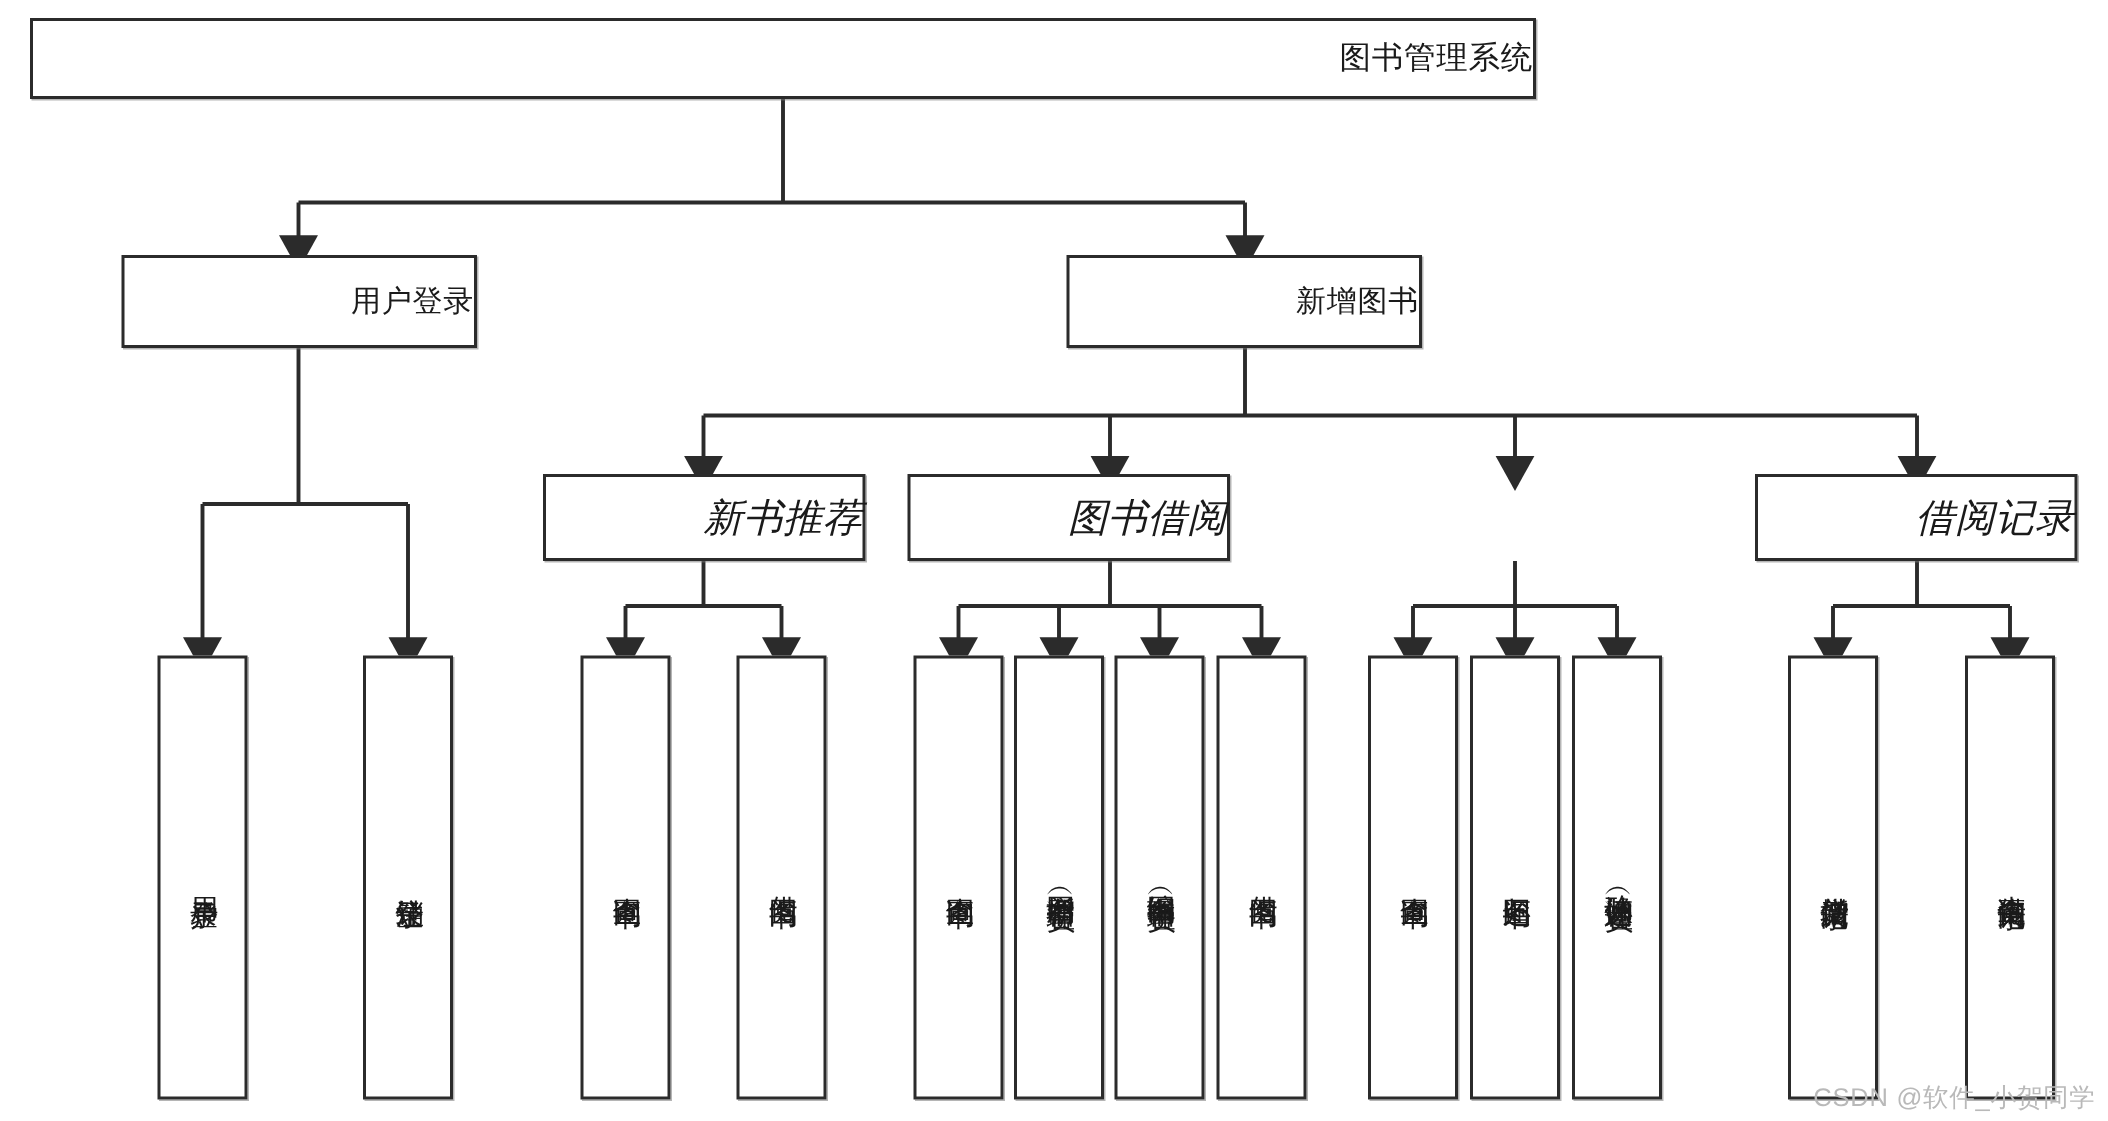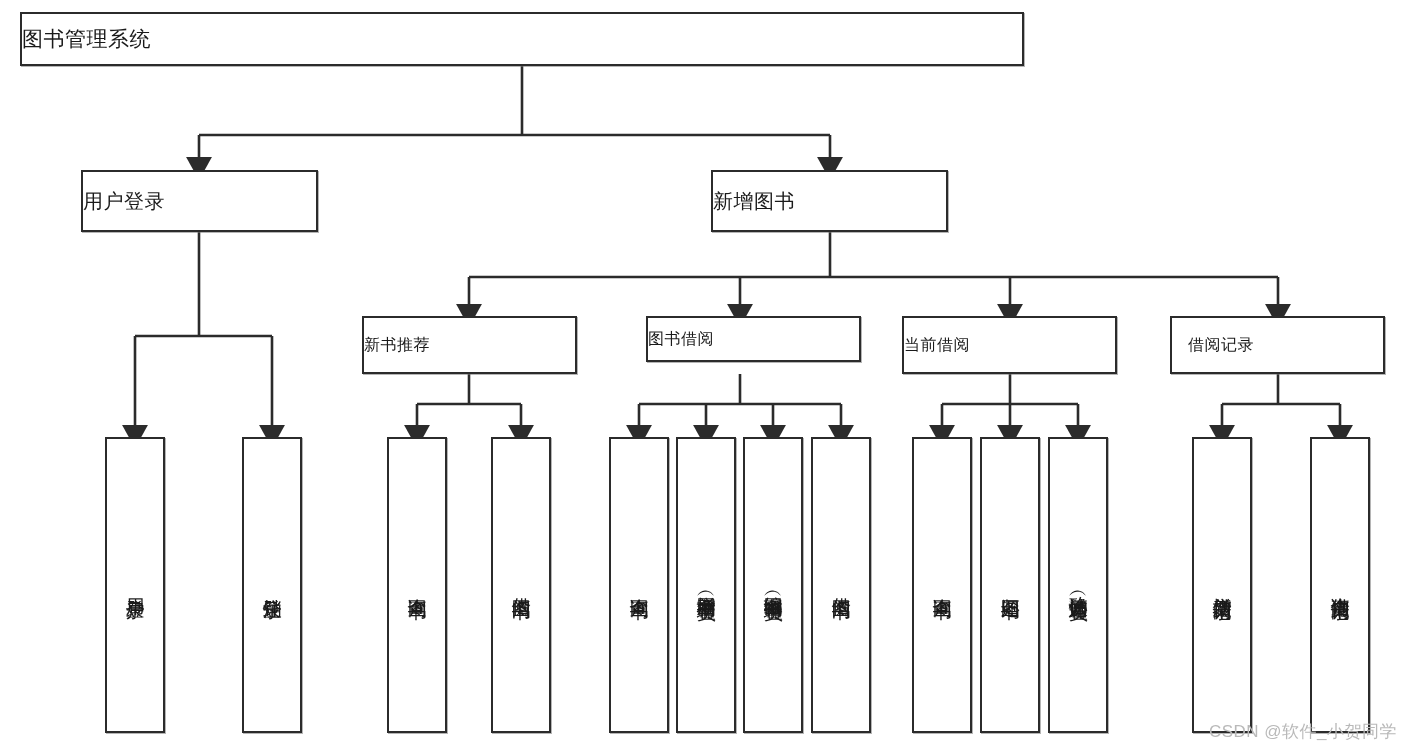--- a/index.html
+++ b/index.html
@@ -26,27 +26,27 @@
     height: 747px;
     pointer-events: none;
   }
   .node {
     position: absolute;
     box-sizing: border-box;
     border: 2px solid #2b2b2b;
     background: #ffffff;
     display: flex;
     align-items: center;
-    justify-content: flex-start;
+    justify-content: flex-end;
     color: #1a1a1a;
     box-shadow: 1px 1px 0 rgba(120,120,120,0.55);
   }
   .node.root    { font-size: 21px; }
   .node.level1  { font-size: 20px; }
-  .node.level2  { font-size: 16px; }
+  .node.level2  { font-size: 26px; font-style: italic; }
   .node.leaf    { font-size: 19px; }
 
   .node .label-h {
     line-height: 1.1;
     white-space: nowrap;
     letter-spacing: 0.5px;
   }
   .node.leaf {
     align-items: center;
     justify-content: center;
@@ -136,27 +136,24 @@
   </div>
 
   <div class="node level1" style="left:711px; top:170px; width:237px; height:62px;">
     <span class="label-h">新增图书</span>
   </div>
 
   <div class="node level2" style="left:362px; top:316px; width:215px; height:58px;">
     <span class="label-h">新书推荐</span>
   </div>
 
-  <div class="node level2" style="left:646px; top:316px; width:215px; height:46px;">
+  <div class="node level2" style="left:605px; top:316px; width:215px; height:58px;">
     <span class="label-h">图书借阅</span>
   </div>
 
-  <div class="node level2" style="left:902px; top:316px; width:215px; height:58px;">
-    <span class="label-h">当前借阅</span>
-  </div>
 
   <div class="node level2" style="left:1170px; top:316px; width:215px; height:58px;padding-left:16px;">
     <span class="label-h">借阅记录</span>
   </div>
 
   <div class="node leaf" style="left:105px; top:437px; width:60px; height:296px;">
     <span class="label-v">用户登录</span>
   </div>
 
   <div class="node leaf" style="left:242px; top:437px; width:60px; height:296px;">

